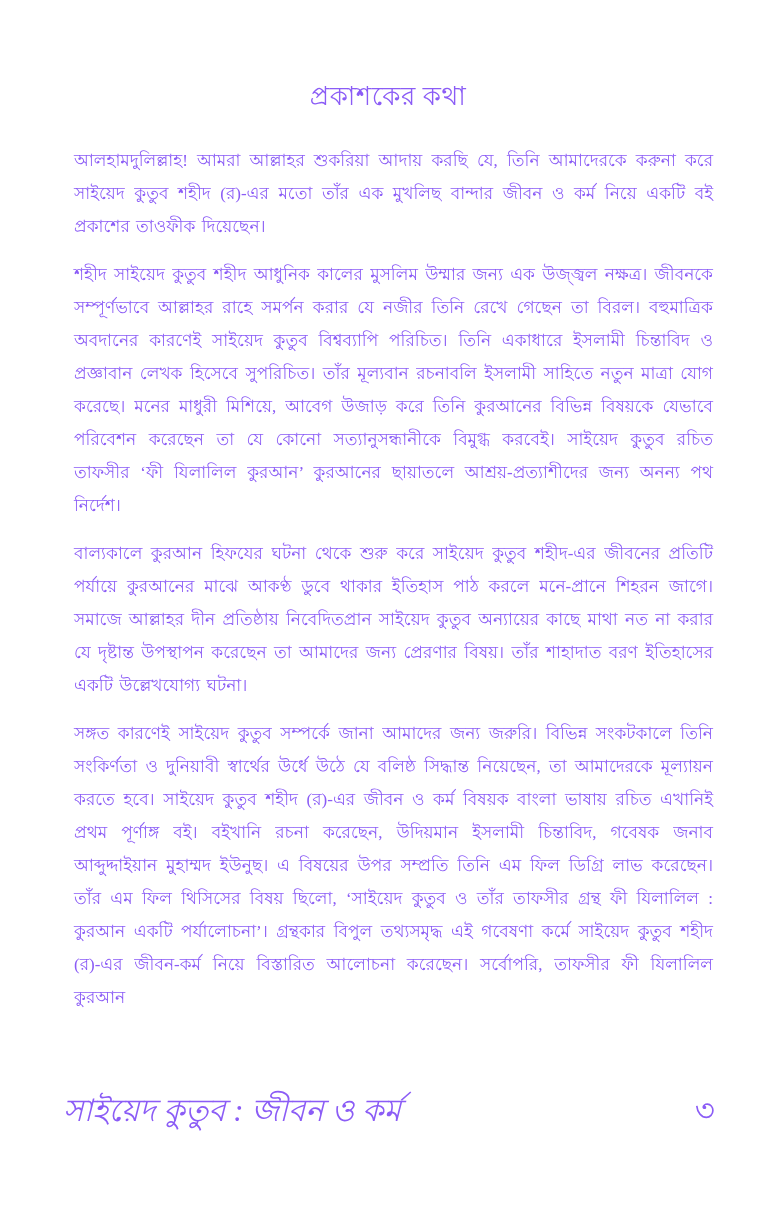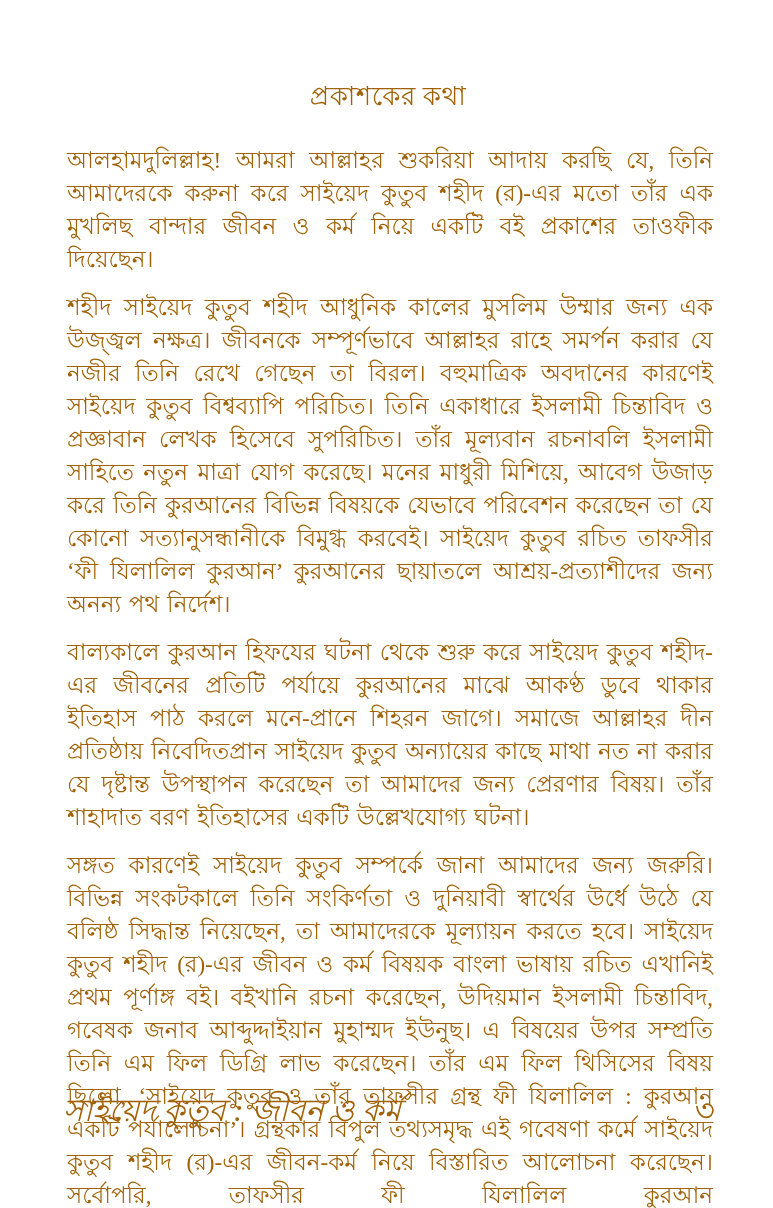--- a/index.html
+++ b/index.html
@@ -10,39 +10,39 @@
   }
   .page {
     position: relative;
     width: 773px;
     height: 1208px;
     margin: 0 auto;
     background: #ffffff;
     box-sizing: border-box;
     padding: 76px 60px 0 63px;
     font-family: "Liberation Serif", "DejaVu Serif", serif;
-    color: #a16207;
+    color: #8b5cf6;
     overflow: hidden;
   }
   .title {
     font-size: 26px;
     font-weight: 400;
     text-align: center;
     letter-spacing: 0.5px;
     margin: 0 0 24px 0;
   }
   .body-text {
     display: block;
   }
   .para {
-    font-size: 23px;
+    font-size: 17px;
     line-height: 33px;
     text-align: justify;
     word-spacing: 2px;
-    margin: 0 0 15px 4px;
+    margin: 0 0 15px 11px;
   }
   .para-continues {
     margin-bottom: 0;
     text-align-last: justify;
   }
   .footer {
     position: absolute;
     left: 63px;
     right: 58px;
     top: 1096px;

